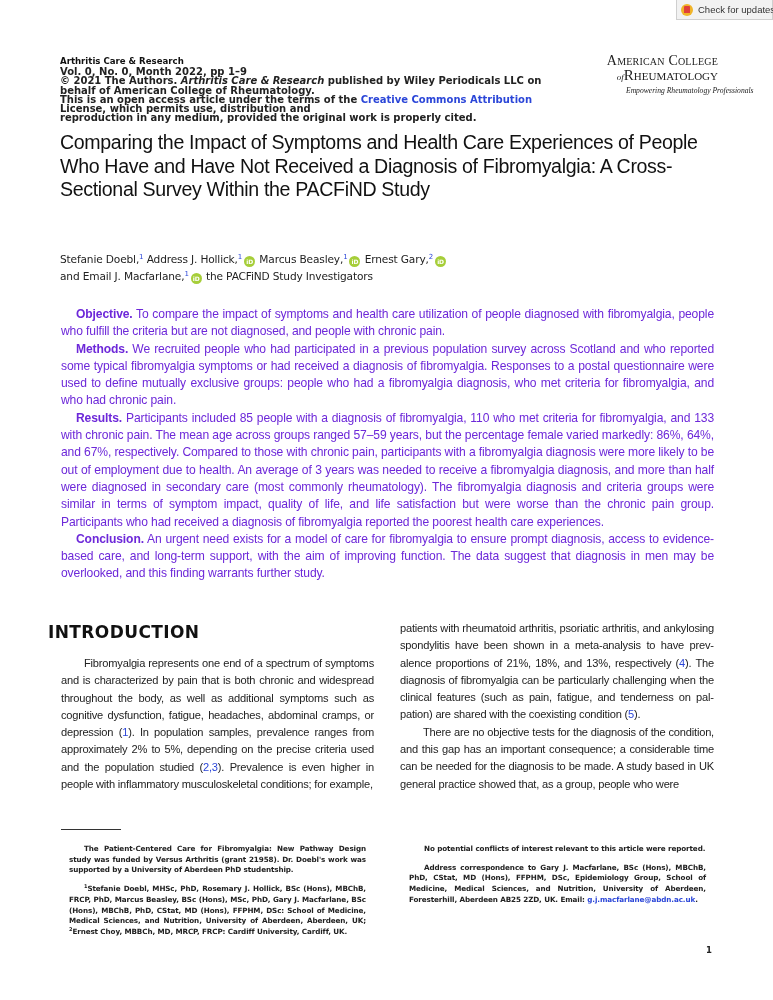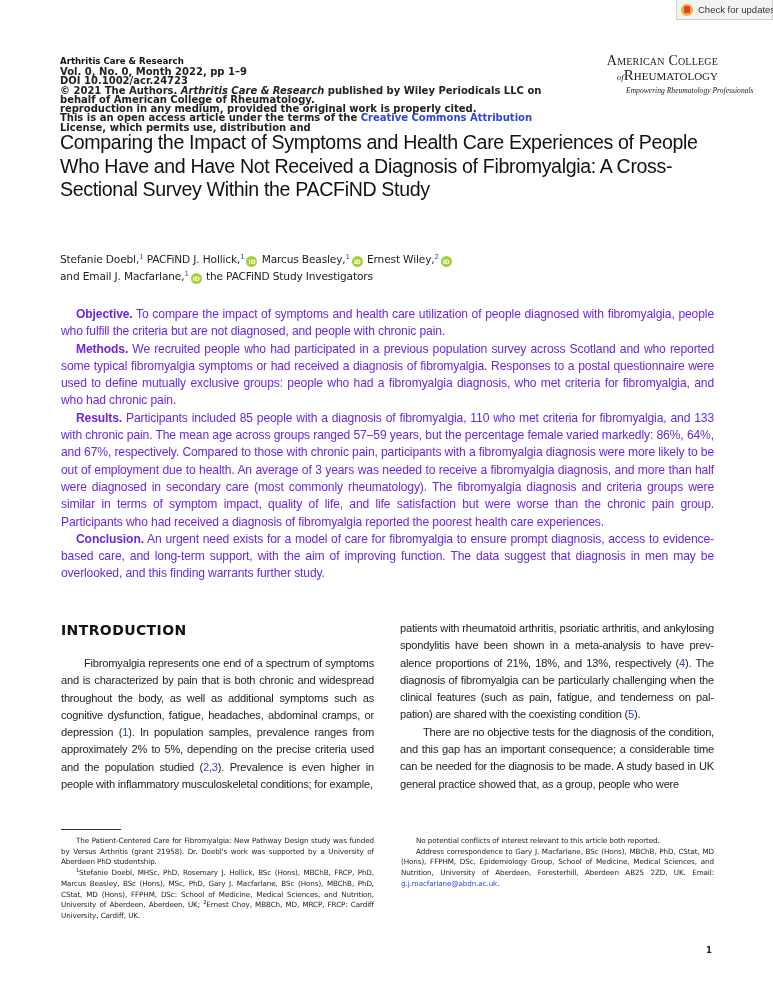--- a/index.html
+++ b/index.html
@@ -39,70 +39,69 @@
            font-size: 6px; font-weight: bold; text-align: center; line-height: 11px; vertical-align: -1px; margin: 0 1px 0 2px;
            font-family: "DejaVu Sans", sans-serif; }
 
   
   .abstract { position: absolute; left: 61px; top: 306px; width: 653px; font-family: "Liberation Sans", sans-serif;
               font-size: 12.1px; line-height: 17.3px; color: #6d28d9; text-align: justify; letter-spacing: -0.12px; }
   .abstract p { margin: 0; text-indent: 15px; }
   .abstract b { font-weight: bold; }
 
   
-  .sec { position: absolute; left: 61px; top: 622px; font-family: "DejaVu Sans", sans-serif; font-weight: bold;
-         font-size: 14px; letter-spacing: 0.4px; color: #111; }
+  .sec { position: absolute; left: 48px; top: 622px; font-family: "DejaVu Sans", sans-serif; font-weight: bold;
+         font-size: 17px; letter-spacing: 0.4px; color: #111; }
 
   .col { position: absolute; font-family: "Liberation Sans", sans-serif; font-size: 11.1px; line-height: 17.3px;
          color: #222; text-align: justify; letter-spacing: -0.2px; }
   .col p { margin: 0; text-indent: 23px; }
   .col p.cont { text-indent: 0; }
   .col-left { left: 61px; top: 655px; width: 313px; }
   .col-right { left: 400px; top: 620px; width: 314px; }
 
   .fn-rule { position: absolute; left: 61px; top: 829px; width: 60px; height: 1px; background: #333; }
   .fn { position: absolute; font-family: "DejaVu Sans", sans-serif; font-size: 7.2px; line-height: 10.7px; color: #222;
         text-align: justify; letter-spacing: -0.1px; }
-  .fn p { margin: 0; text-indent: 15px; }
+  .fn p { margin: 8px; text-indent: 15px; font-weight: bold; }
   .fn sup { font-size: 5px; vertical-align: 3px; line-height: 0; }
   .fn-left { left: 61px; top: 836px; width: 313px; }
   .fn-right { left: 401px; top: 836px; width: 313px; }
 
   .pagenum { position: absolute; left: 706px; top: 945px; font-family: "DejaVu Sans", sans-serif; font-weight: bold; font-size: 8.5px; color: #222; }
 </style>
 </head>
 <body>
 
 <div class="cfu">
   <span class="cfu-icon"></span>
   <span class="cfu-label">Check for updates</span>
 </div>
 
 <div class="jhead">
   <div class="jname">Arthritis Care &amp; Research</div>
   <div class="jmeta">Vol. 0, No. 0, Month 2022, pp 1–9</div>
-  <div class="jmeta">DOI 10.1002/acr.24723</div>
   <div class="jmeta"><span>© 2021 The Authors. </span><i>Arthritis Care &amp; Research</i><span> published by Wiley Periodicals LLC on behalf of American College of Rheumatology.</span></div>
+  <div class="jmeta"><span>This is an open access article under the terms of the </span><a>Creative Commons Attribution</a><span> License, which permits use, distribution and</span></div>
   <div class="jmeta">reproduction in any medium, provided the original work is properly cited.</div>
-  <div class="jmeta"><span>This is an open access article under the terms of the </span><a>Creative Commons Attribution</a><span> License, which permits use, distribution and</span></div>
 </div>
 
 <div class="acr">
   <div class="acr-1">American College</div>
   <div class="acr-2"><span class="of">of</span><span>Rheumatology</span></div>
   <div class="acr-3">Empowering Rheumatology Professionals</div>
 </div>
 
 <h1 class="title" style="margin:0;">Comparing the Impact of Symptoms and Health Care Experiences of People Who Have and Have Not Received a Diagnosis of Fibromyalgia: A Cross-Sectional Survey Within the PACFiND Study</h1>
 
 <div class="authors">
   <span>Stefanie Doebl,</span><sup>1</sup>
-  <span>PACFiND J. Hollick,</span><sup>1</sup><span class="orcid">iD</span>
+  <span>Address J. Hollick,</span><sup>1</sup><span class="orcid">iD</span>
   <span>Marcus Beasley,</span><sup>1</sup><span class="orcid">iD</span>
-  <span>Ernest Wiley,</span><sup>2</sup><span class="orcid">iD</span><br>
+  <span>Ernest Gary,</span><sup>2</sup><span class="orcid">iD</span><br>
   <span>and Email J. Macfarlane,</span><sup>1</sup><span class="orcid">iD</span>
   <span>the PACFiND Study Investigators</span>
 </div>
 
 <div class="abstract">
   <p><b>Objective.</b><span> To compare the impact of symptoms and health care utilization of people diagnosed with fibromyalgia, people who fulfill the criteria but are not diagnosed, and people with chronic pain.</span></p>
   <p><b>Methods.</b><span> We recruited people who had participated in a previous population survey across Scotland and who reported some typical fibromyalgia symptoms or had received a diagnosis of fibromyalgia. Responses to a postal questionnaire were used to define mutually exclusive groups: people who had a fibromyalgia diagnosis, who met criteria for fibromyalgia, and who had chronic pain.</span></p>
   <p><b>Results.</b><span> Participants included 85 people with a diagnosis of fibromyalgia, 110 who met criteria for fibromyalgia, and 133 with chronic pain. The mean age across groups ranged 57–59 years, but the percentage female varied mark­edly: 86%, 64%, and 67%, respectively. Compared to those with chronic pain, participants with a fibromyalgia diagno­sis were more likely to be out of employment due to health. An average of 3 years was needed to receive a fibromyalgia diagnosis, and more than half were diagnosed in secondary care (most commonly rheumatology). The fibromyalgia diagnosis and criteria groups were similar in terms of symptom impact, quality of life, and life satisfaction but were worse than the chronic pain group. Participants who had received a diagnosis of fibromyalgia reported the poorest health care experiences.</span></p>
   <p><b>Conclusion.</b><span> An urgent need exists for a model of care for fibromyalgia to ensure prompt diagnosis, access to evidence-based care, and long-term support, with the aim of improving function. The data suggest that diagnosis in men may be overlooked, and this finding warrants further study.</span></p>
 </div>
@@ -117,17 +116,17 @@
   <p class="cont"><span>patients with rheumatoid arthritis, psoriatic arthritis, and ankylos­ing spondylitis have been shown in a meta-analysis to have prev­alence proportions of 21%, 18%, and 13%, respectively (</span><a class="link">4</a><span>). The diagnosis of fibromyalgia can be particularly challenging when the clinical features (such as pain, fatigue, and tenderness on pal­pation) are shared with the coexisting condition (</span><a class="link">5</a><span>).</span></p>
   <p>There are no objective tests for the diagnosis of the condi­tion, and this gap has an important consequence; a considerable time can be needed for the diagnosis to be made. A study based in UK general practice showed that, as a group, people who were</p>
 </div>
 
 <div class="fn-rule"></div>
 <div class="fn fn-left">
   <p>The Patient-Centered Care for Fibromyalgia: New Pathway Design study was funded by Versus Arthritis (grant 21958). Dr. Doebl's work was supported by a University of Aberdeen PhD studentship.</p>
   <p><sup>1</sup><span>Stefanie Doebl, MHSc, PhD, Rosemary J. Hollick, BSc (Hons), MBChB, FRCP, PhD, Marcus Beasley, BSc (Hons), MSc, PhD, Gary J. Macfarlane, BSc (Hons), MBChB, PhD, CStat, MD (Hons), FFPHM, DSc: School of Medicine, Medical Sciences, and Nutrition, University of Aberdeen, Aberdeen, UK; </span><sup>2</sup><span>Ernest Choy, MBBCh, MD, MRCP, FRCP: Cardiff University, Cardiff, UK.</span></p>
 </div>
 <div class="fn fn-right">
-  <p>No potential conflicts of interest relevant to this article both reported.</p>
+  <p>No potential conflicts of interest relevant to this article were reported.</p>
   <p><span>Address correspondence to Gary J. Macfarlane, BSc (Hons), MBChB, PhD, CStat, MD (Hons), FFPHM, DSc, Epidemiology Group, School of Medicine, Medical Sciences, and Nutrition, University of Aberdeen, Foresterhill, Aberdeen AB25 2ZD, UK. Email: </span><a class="link">g.j.macfarlane@abdn.ac.uk</a><span>.</span></p>
 </div>
 
 <div class="pagenum">1</div>
 
 </body></html>

